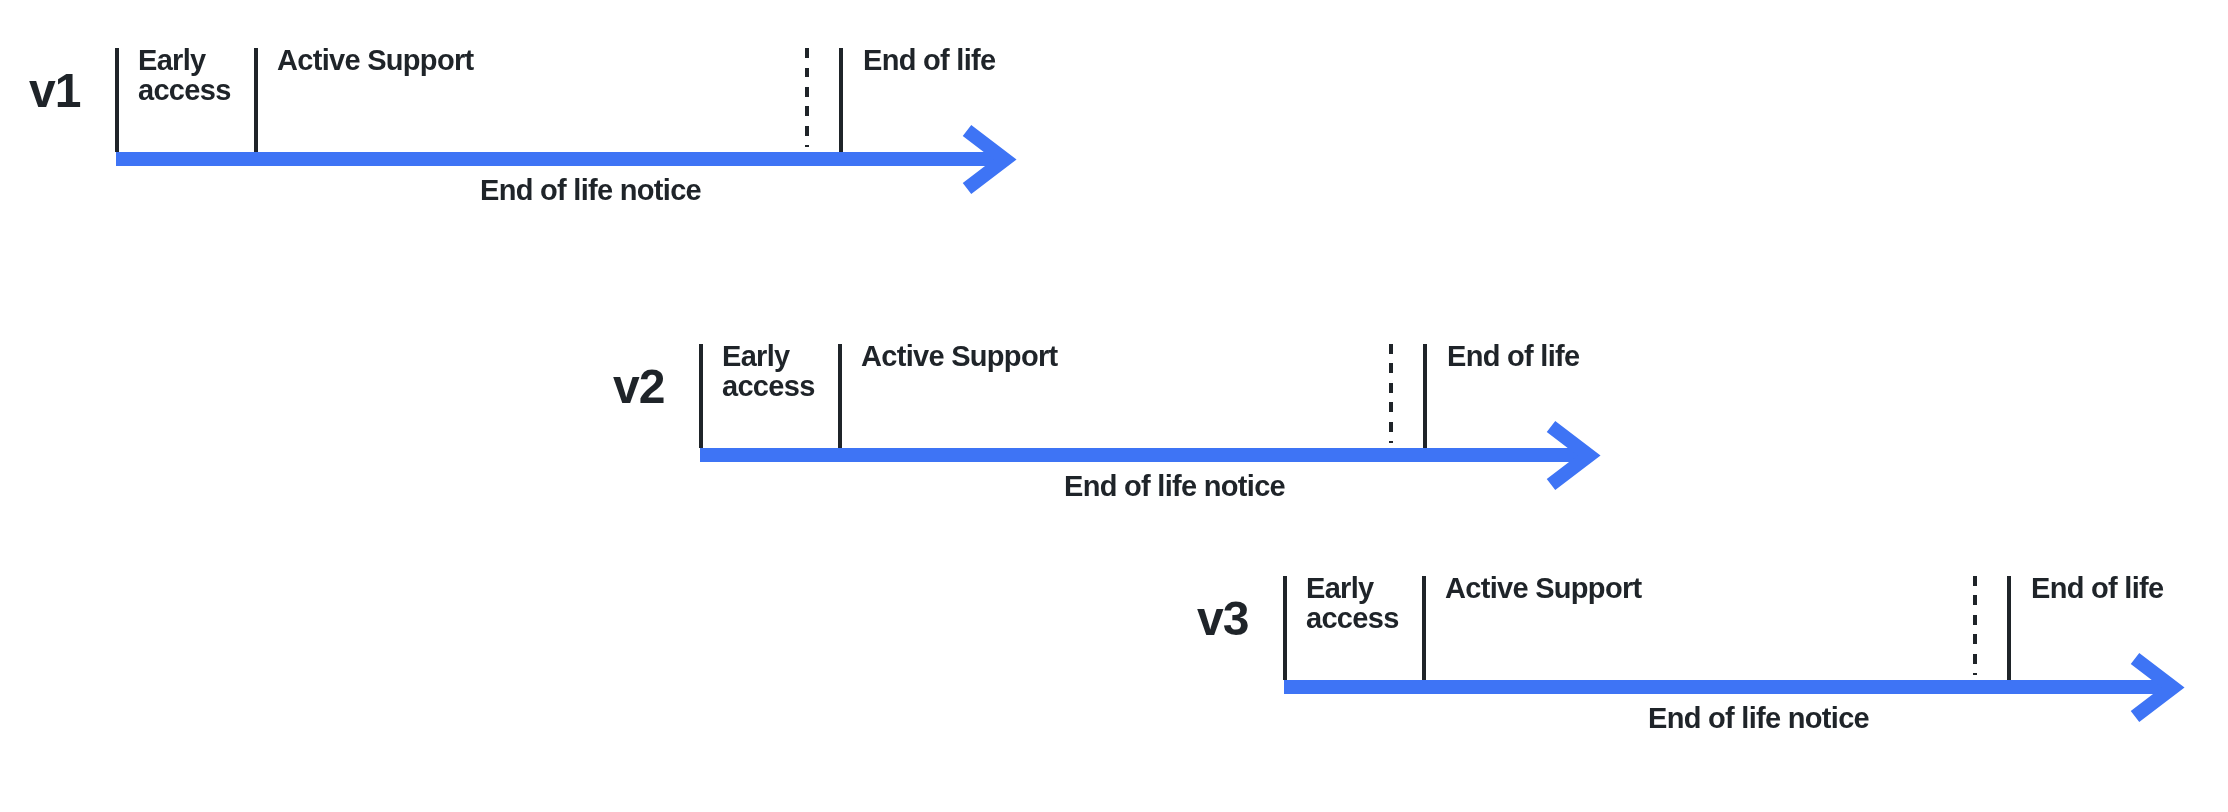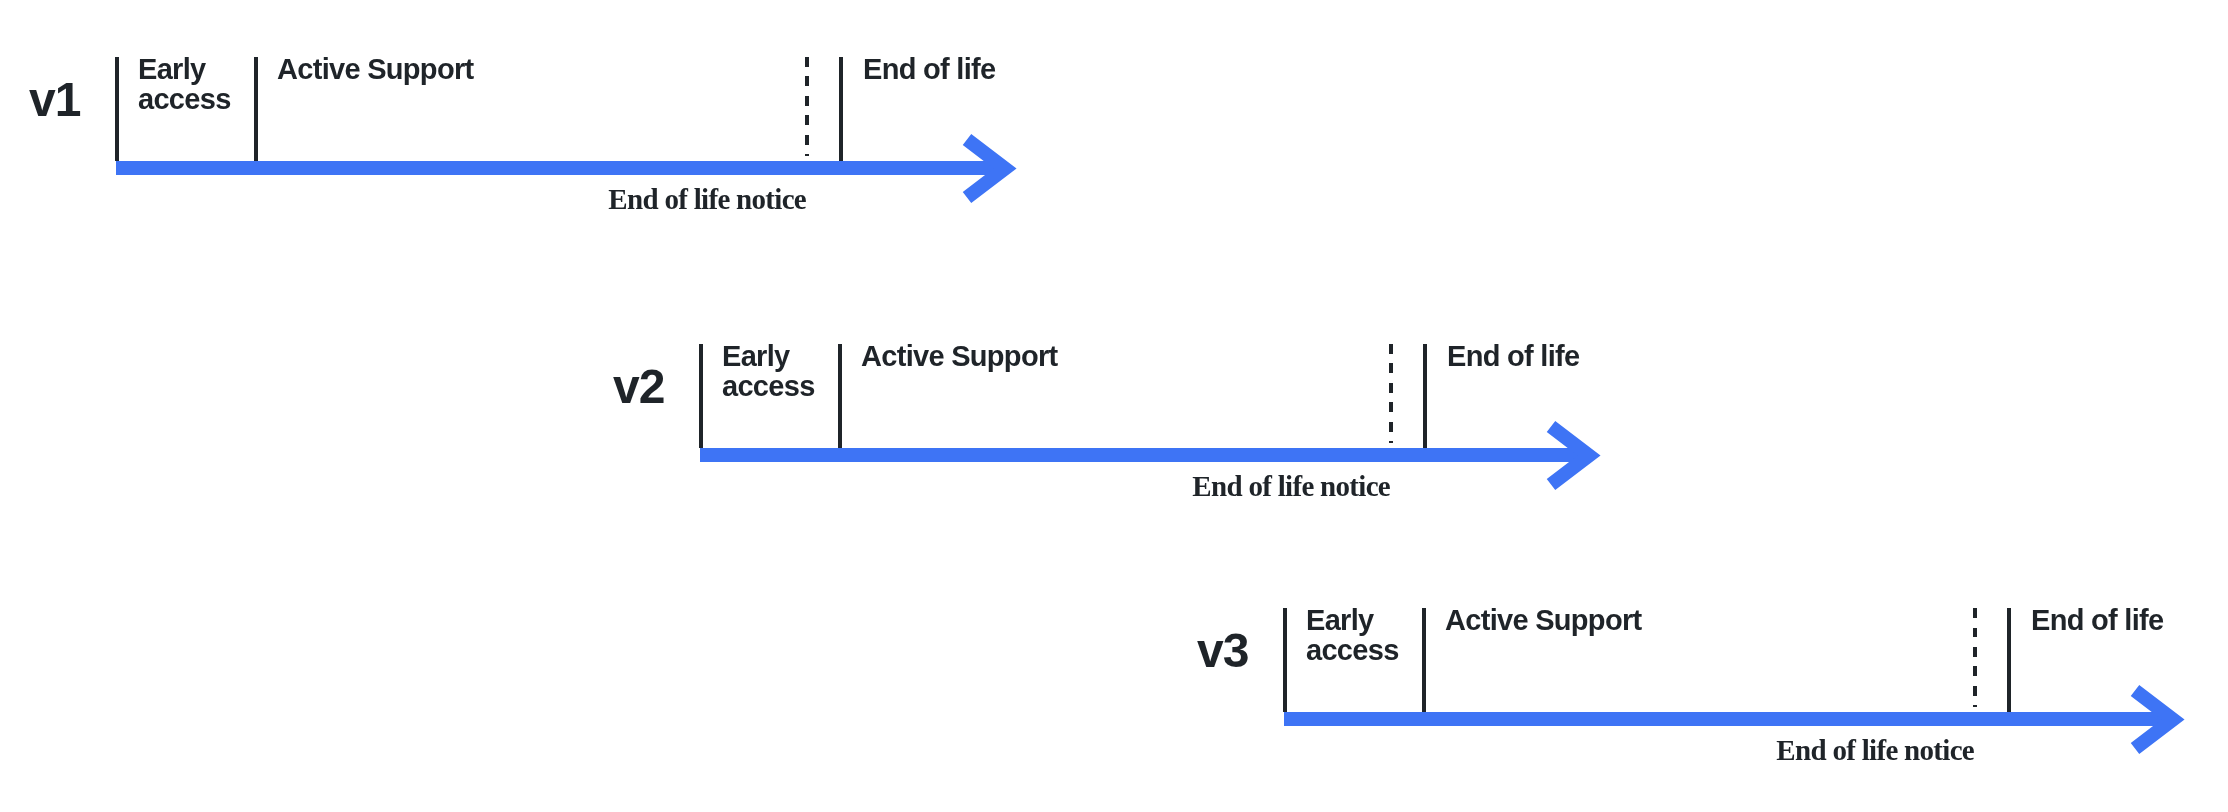--- a/index.html
+++ b/index.html
@@ -14,23 +14,23 @@
     background: var(--background);
     overflow: hidden;
     font-family: "Liberation Sans", sans-serif;
   }
   .canvas { position: relative; width: 2228px; height: 812px; }
 
   .timeline {
     position: absolute;
     width: 1030px; height: 215px;
   }
-  .timeline.t1 { left: 0px;    top: 0px; margin-top: 9px;   }
+  .timeline.t1 { left: 0px;    top: 0px;   }
   .timeline.t2 { left: 584px;  top: 296px; }
-  .timeline.t3 { left: 1168px; top: 560px; }
+  .timeline.t3 { left: 1168px; top: 528px; }
 
   .version {
     position: absolute;
     left: 29px; top: 67px;
     font-size: 48px; line-height: 48px;
     font-weight: 700;
     letter-spacing: -1px;
     color: var(--text);
     white-space: nowrap;
   }
@@ -78,22 +78,20 @@
     letter-spacing: -0.7px;
     color: var(--text);
     white-space: nowrap;
   }
   .phase-label.early  { left: 138px; width: 108px; white-space: normal; }
   .phase-label.active { left: 277px; }
   .phase-label.eol    { left: 863px; }
   .phase-label.notice {
     left: 480px; top: 175px;
     width: 326px;
-    text-align: right;
-    font-family: Liberation Serif, serif;
   }
 </style>
 </head>
 <body>
 
 <div class="canvas">
 
   <section class="timeline t1">
     <div class="version">v1</div>
     <div class="tick start"></div>

